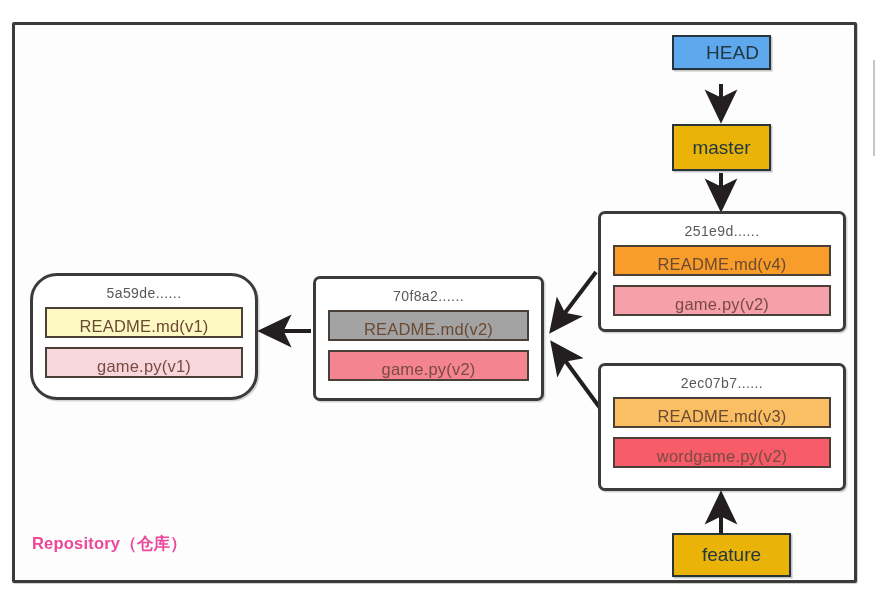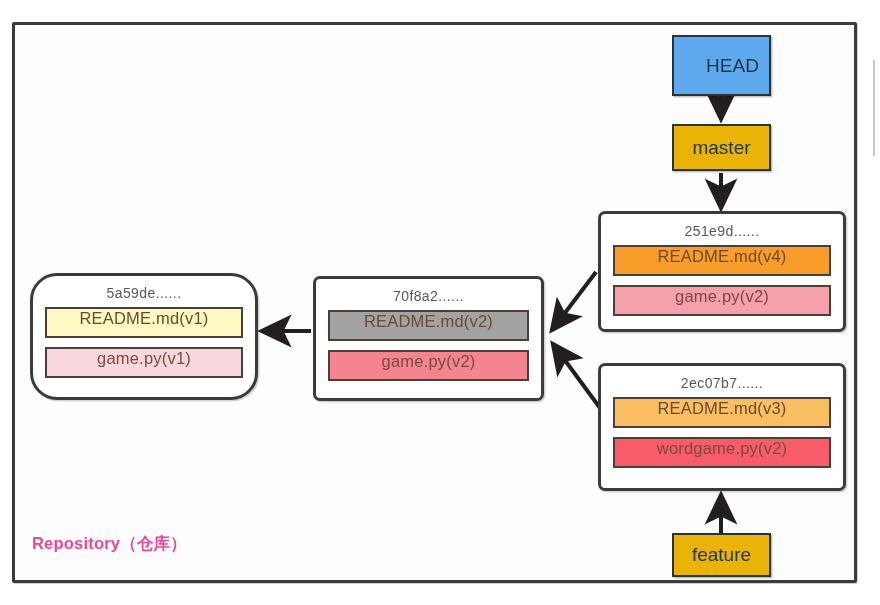--- a/index.html
+++ b/index.html
@@ -78,21 +78,21 @@
     margin-top: 9px;
     margin-bottom: 6px;
     letter-spacing: 0.4px;
   }
   .file-row {
     box-sizing: border-box;
     margin: 0 12px 9px 12px;
     height: 31px;
     border: 2.5px solid #4a4038;
     display: flex;
-    align-items: flex-start;
+    align-items: flex-end;
     justify-content: center;
     font-size: 16.5px;
     color: #6b4a33;
     letter-spacing: 0.2px;
   }
   .file-row.light-text { color: #7a4b42; }
 
   
   .edge-fragment {
     position: absolute;
@@ -131,29 +131,29 @@
 
     <line x1="596" y1="272" x2="552" y2="330" stroke="#231f20" stroke-width="4" marker-end="url(#ah)"></line>
 
     <line x1="600" y1="408" x2="553" y2="344" stroke="#231f20" stroke-width="4" marker-end="url(#ah)"></line>
 
     <line x1="311" y1="331" x2="262" y2="331" stroke="#231f20" stroke-width="4" marker-end="url(#ah)"></line>
 
     <line x1="721" y1="533" x2="721" y2="495" stroke="#231f20" stroke-width="4" marker-end="url(#ah)"></line>
   </svg>
 
-  <div class="ref-box ref-head" style="left:672px; top:35px; width:99px; height:61px;padding-left:22px;">
+  <div class="ref-box ref-head" style="left:672px; top:35px; width:99px; height:35px;padding-left:22px;">
     <span>HEAD</span>
   </div>
 
   <div class="ref-box ref-branch" style="left:672px; top:124px; width:99px; height:47px;">
     <span>master</span>
   </div>
 
-  <div class="ref-box ref-branch" style="left:672px; top:533px; width:99px; height:44px;">
+  <div class="ref-box ref-branch" style="left:672px; top:533px; width:119px; height:44px;">
     <span>feature</span>
   </div>
 
   <div class="commit-box" style="left:598px; top:211px; width:248px; height:121px;">
     <div class="commit-hash">251e9d......</div>
     <div class="file-row" style="background:#F99D2A;">
       <span>README.md(v4)</span>
     </div>
     <div class="file-row light-text" style="background:#F5A0AB;">
       <span>game.py(v2)</span>

